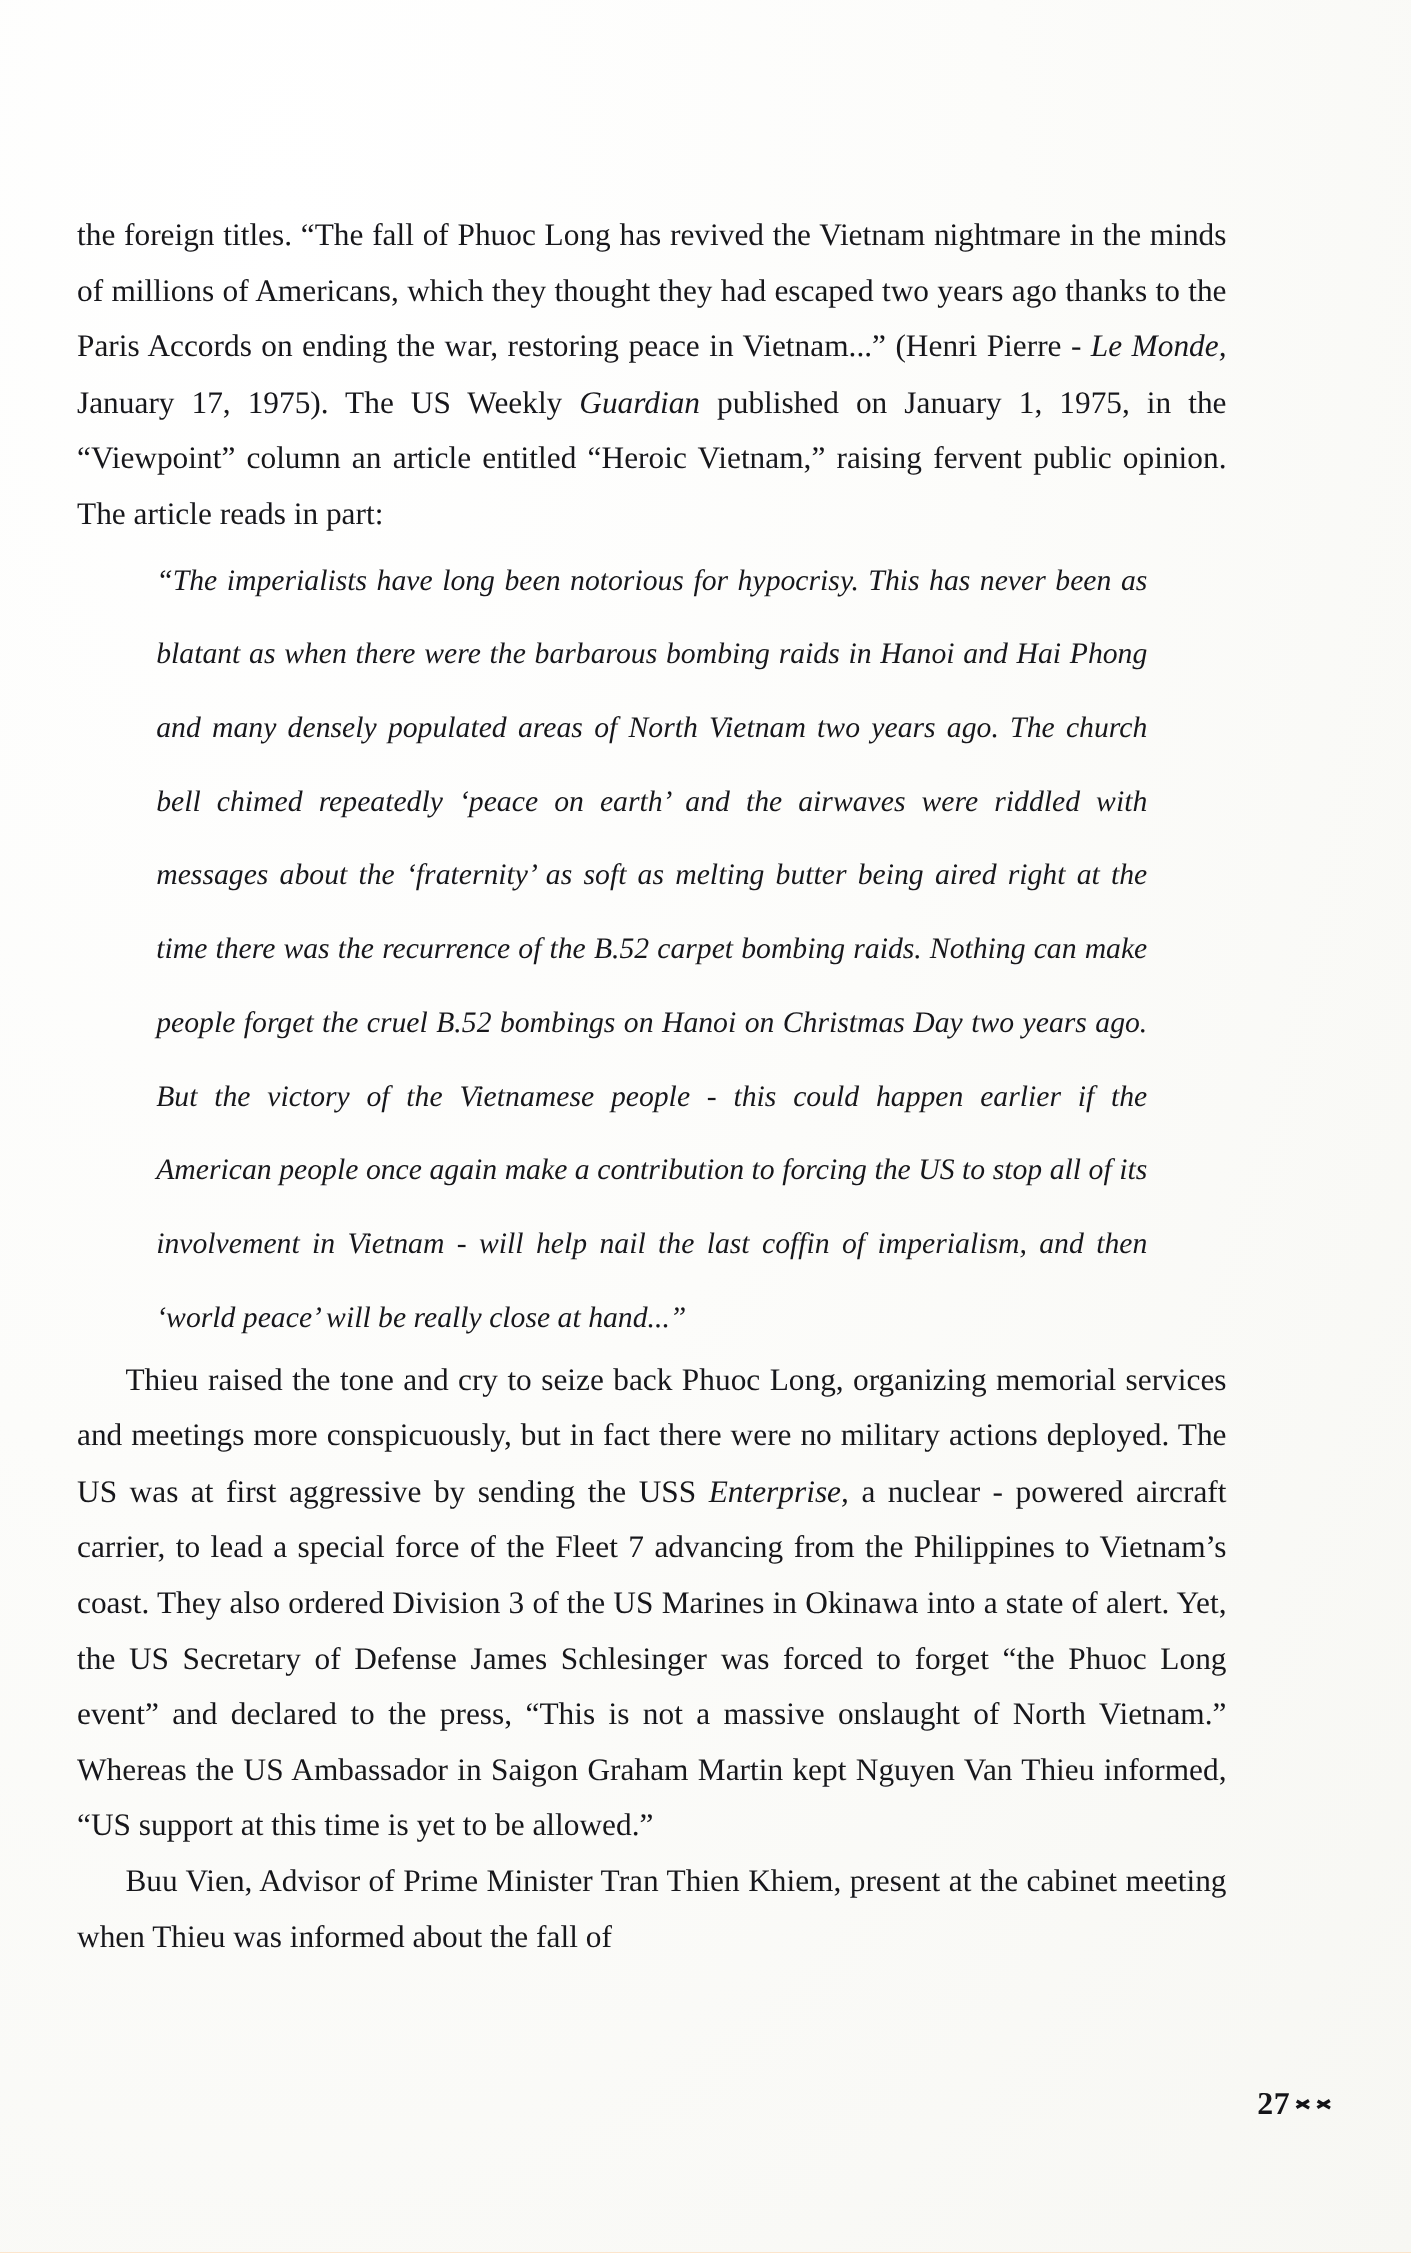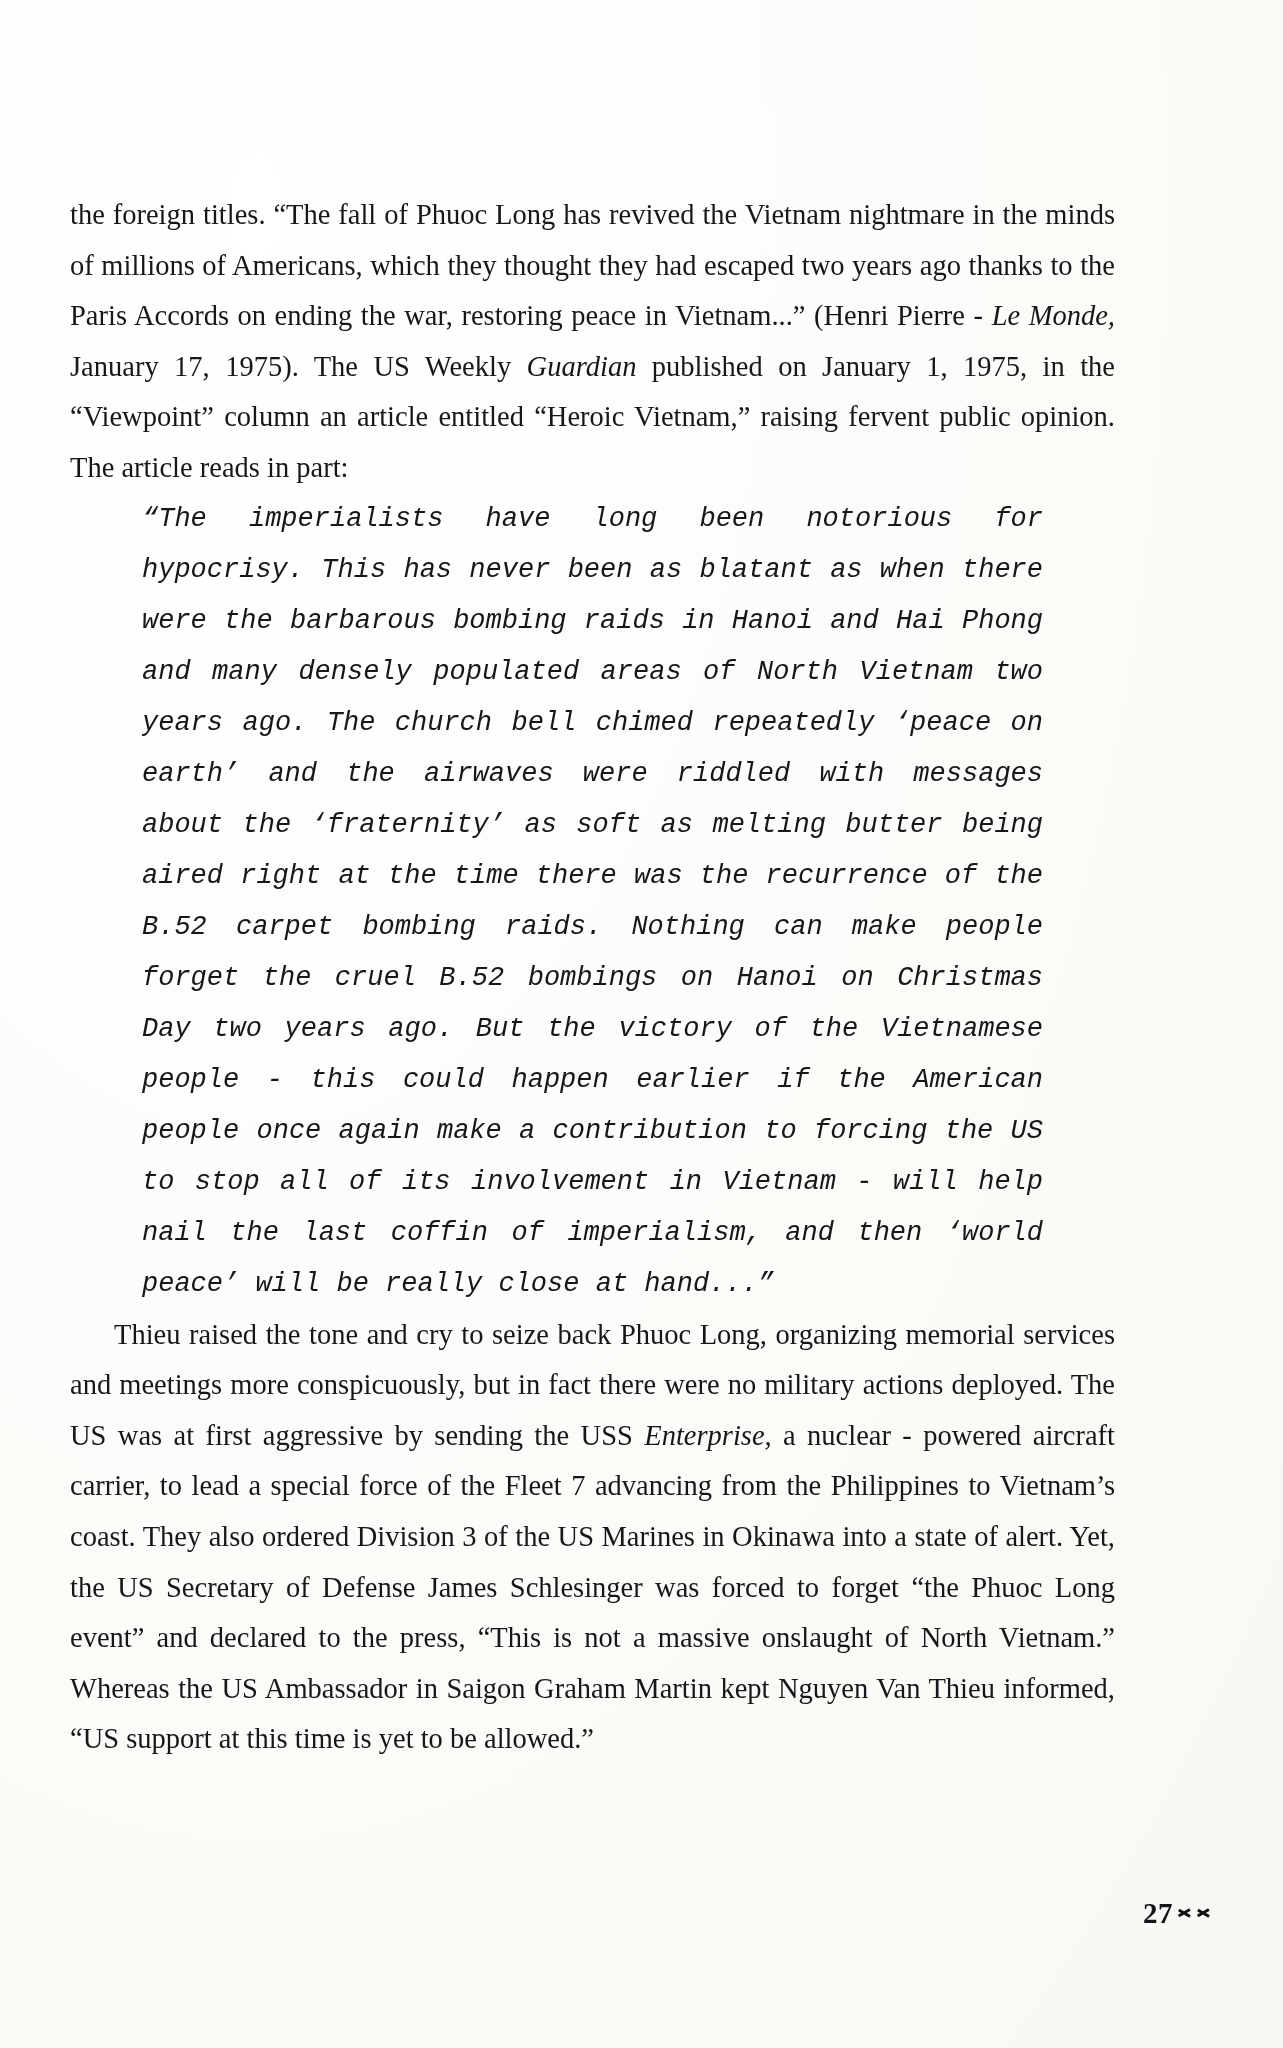--- a/index.html
+++ b/index.html
@@ -48,24 +48,23 @@
   }
   .quote {
     margin: 0;
     padding-left: 72px;
     width: 973px;
     box-sizing: border-box;
   }
   .quote p {
     font-style: italic;
     font-size: 27px;
-    line-height: 51px;
+    line-height: 67px;
     text-align: justify;
     color: #17171b;
-    font-family: Liberation Mono, monospace;
   }
   em.ital {
     font-style: italic;
   }
   .footer {
     position: absolute;
     right: 72px;
     bottom: 118px;
     display: flex;
     align-items: center;
@@ -113,20 +112,21 @@
   <div class="content">
 
     <p class="body"><span>the foreign titles. “The fall of Phuoc Long has revived the Vietnam nightmare in the minds of millions of Americans, which they thought they had escaped two years ago thanks to the Paris Accords on ending the war, restoring peace in Vietnam...” (Henri Pierre - </span><em class="ital">Le Monde,</em><span> January 17, 1975). The US Weekly </span><em class="ital">Guardian</em><span> published on January 1, 1975, in the “Viewpoint” column an article entitled “Heroic Vietnam,” raising fervent public opinion. The article reads in part:</span></p>
 
     <blockquote class="quote">
       <p>“The imperialists have long been notorious for hypocrisy. This has never been as blatant as when there were the barbarous bombing raids in Hanoi and Hai Phong and many densely populated areas of North Vietnam two years ago. The church bell chimed repeatedly ‘peace on earth’ and the airwaves were riddled with messages about the ‘fraternity’ as soft as melting butter being aired right at the time there was the recurrence of the B.52 carpet bombing raids. Nothing can make people forget the cruel B.52 bombings on Hanoi on Christmas Day two years ago. But the victory of the Vietnamese people - this could happen earlier if the American people once again make a contribution to forcing the US to stop all of its involvement in Vietnam - will help nail the last coffin of imperialism, and then ‘world peace’ will be really close at hand...”</p>
     </blockquote>
 
     <p class="body indent"><span>Thieu raised the tone and cry to seize back Phuoc Long, organizing memorial services and meetings more conspicuously, but in fact there were no military actions deployed. The US was at first aggressive by sending the USS </span><em class="ital">Enterprise,</em><span> a nuclear - powered aircraft carrier, to lead a special force of the Fleet 7 advancing from the Philippines to Vietnam’s coast. They also ordered Division 3 of the US Marines in Okinawa into a state of alert. Yet, the US Secretary of Defense James Schlesinger was forced to forget “the Phuoc Long event” and declared to the press, “This is not a massive onslaught of North Vietnam.” Whereas the US Ambassador in Saigon Graham Martin kept Nguyen Van Thieu informed, “US support at this time is yet to be allowed.”</span></p>
 
+    <p class="body indent">Buu Vien, Advisor of Prime Minister Tran Thien Khiem, present at the cabinet meeting when Thieu was informed about the fall of</p>
 
   </div>
 
   <div class="footer">
     <span class="folio">27</span>
     <span class="chev"></span>
     <span class="chev"></span>
   </div>
 </div>
 

